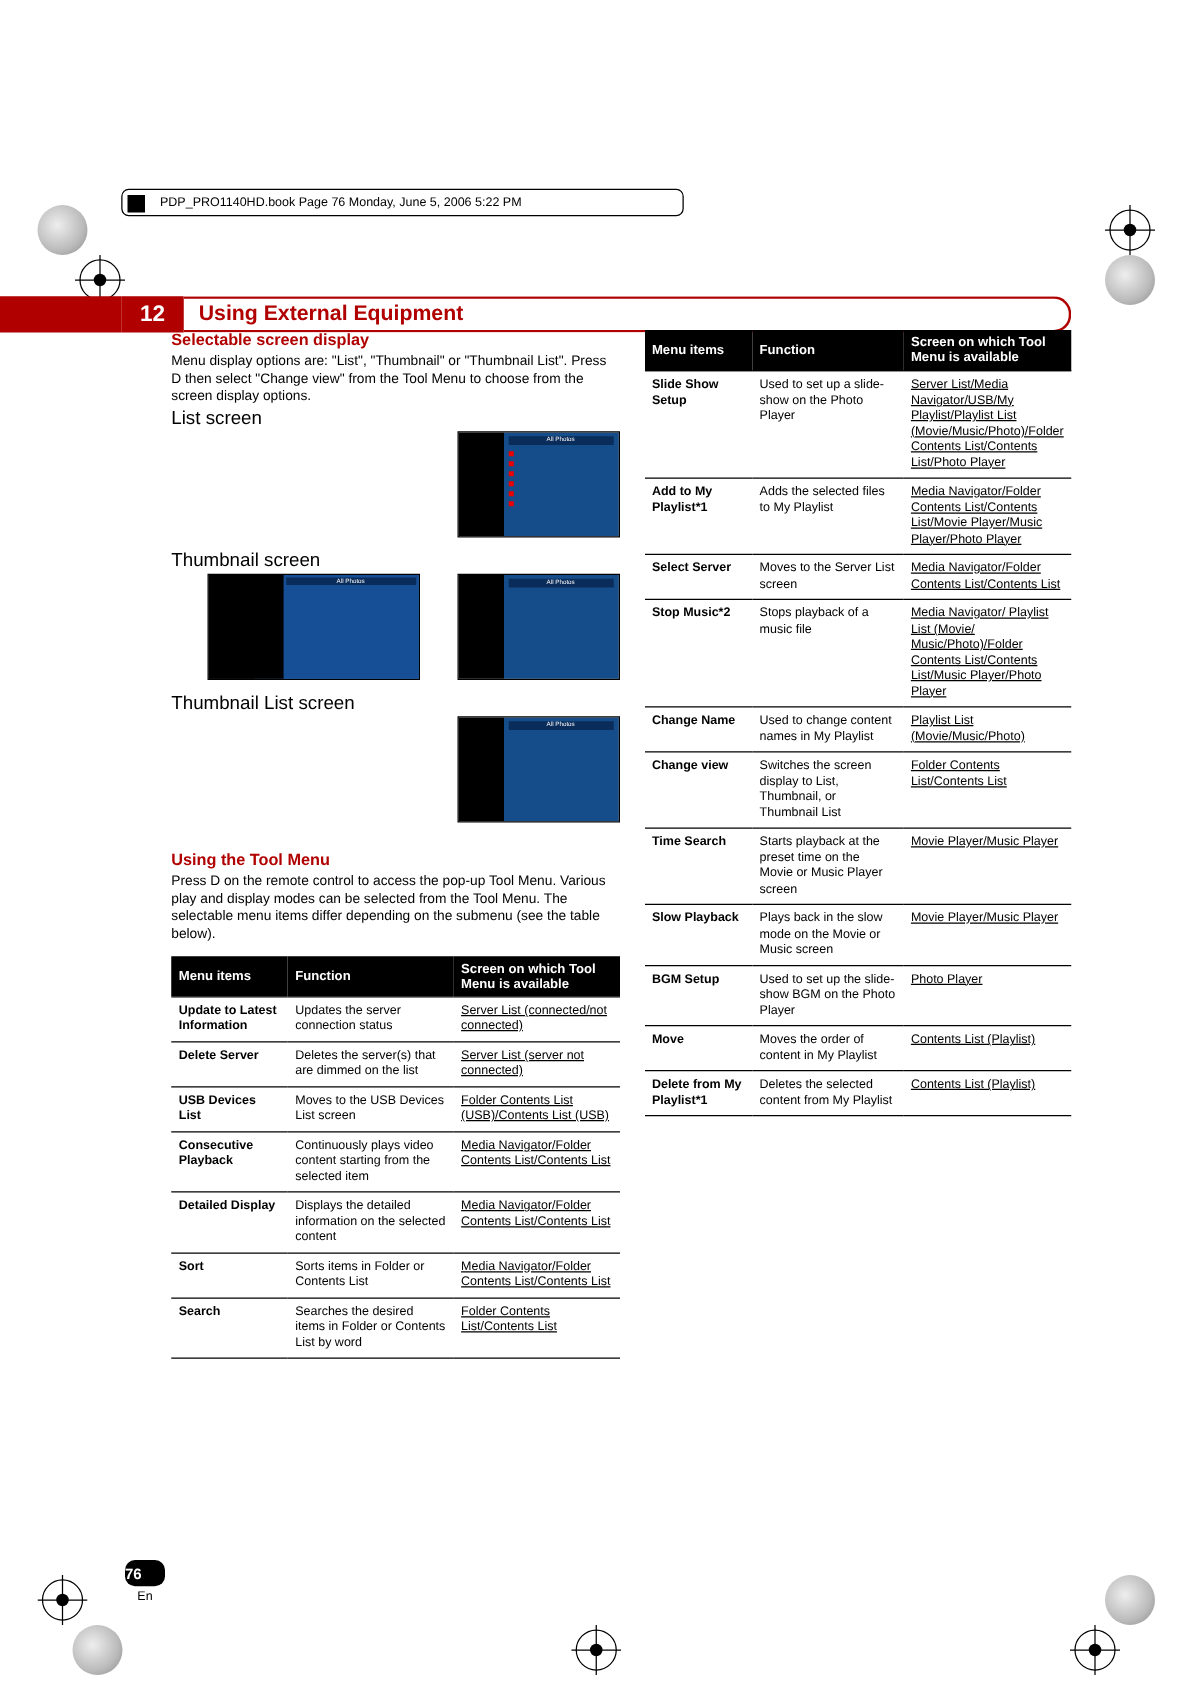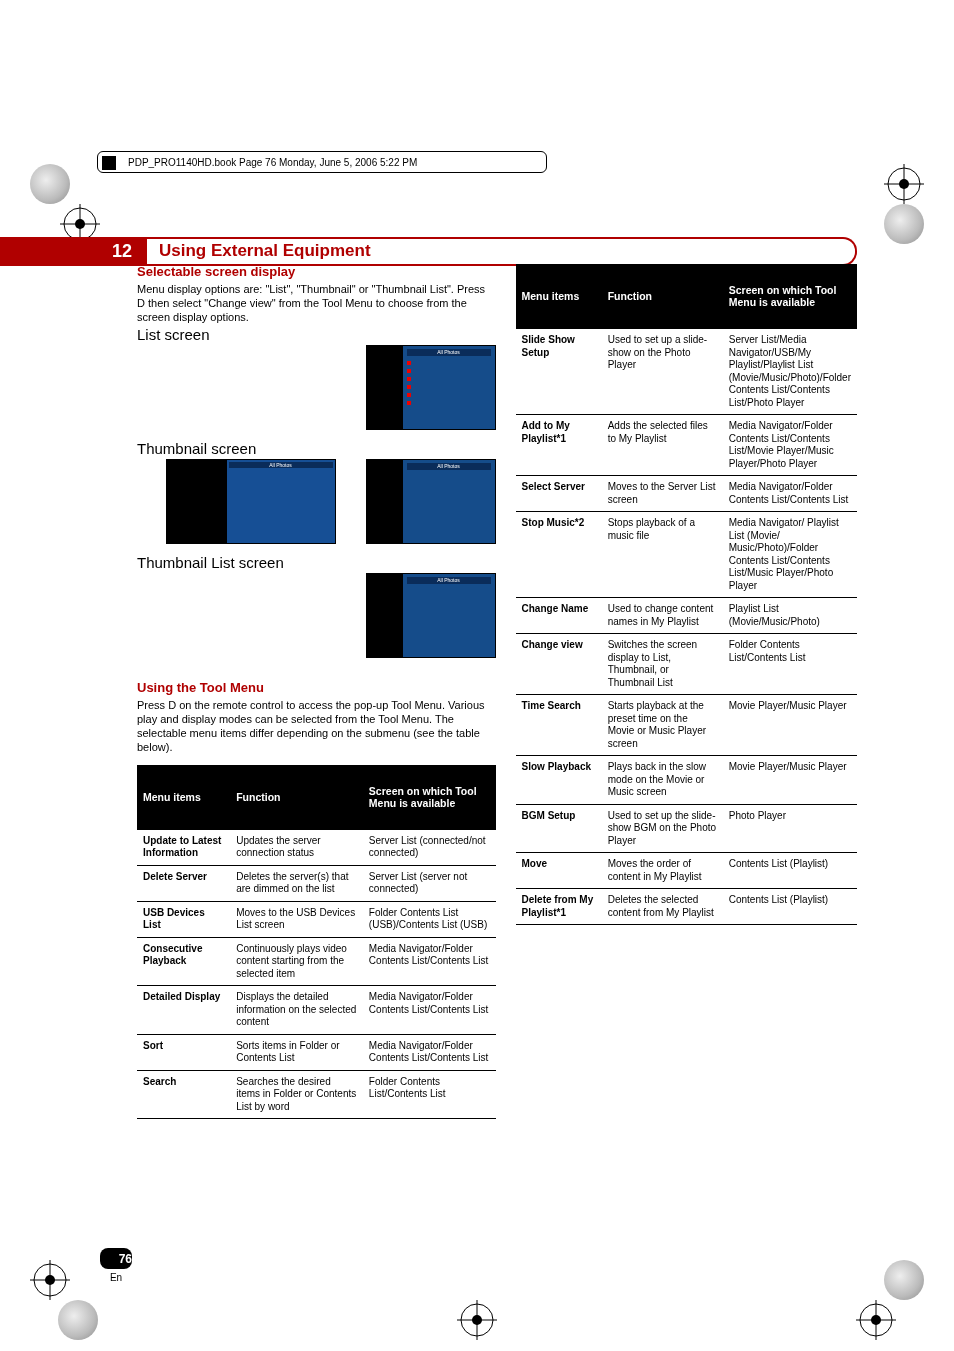--- a/index.html
+++ b/index.html
@@ -107,48 +107,48 @@
   table.menu-table {
     width: 100%;
     border-collapse: collapse;
     font-size: 10px;
   }
   table.menu-table thead th {
     background: #000;
     color: #fff;
     text-align: left;
     font-weight: bold;
-    padding: 20px 6px;
+    padding: 4px 6px;
     border-bottom: 1px solid #000;
     font-size: 10.5px;
   }
   table.menu-table tbody td {
     padding: 5px 6px;
     vertical-align: top;
     border-bottom: 0.5px solid #000;
     line-height: 1.25;
   }
   table.menu-table tbody td.first { font-weight: bold; width: 26%; }
   table.menu-table tbody td.func { width: 37%; }
-  table.menu-table tbody td.screen { width: 37%; }
+  table.menu-table tbody td.screen { width: 37%; text-decoration: underline; }
 
   .footnotes { font-size: 10px; margin-top: 6px; }
   .footnotes .sup { font-size: 8px; vertical-align: super; }
   .footnotes .it { font-style: italic; }
 
   
   .page-num-wrap {
     position: absolute;
     left: 100px; bottom: 107px;
     width: 32px; height: 40px;
     display: flex; flex-direction: column; align-items: center;
   }
   .page-num-badge {
     width: 32px; height: 21px; background:#000; color:#fff; font-weight:bold; font-size:12px;
-    display:flex; align-items:center; justify-content:flex-end; border-radius: 8px 8px 8px 8px;
+    display:flex; align-items:center; justify-content:flex-start; border-radius: 8px 8px 8px 8px;
   }
   .page-num-lang { font-size: 10px; margin-top: 3px;}
 </style>
 </head>
 <body>
 
 <div class="page">
 
   <div class="circle-mark" style="left:30px; top:120px;"></div>
   <div class="ring-mark" style="right:30px; top:120px;">

